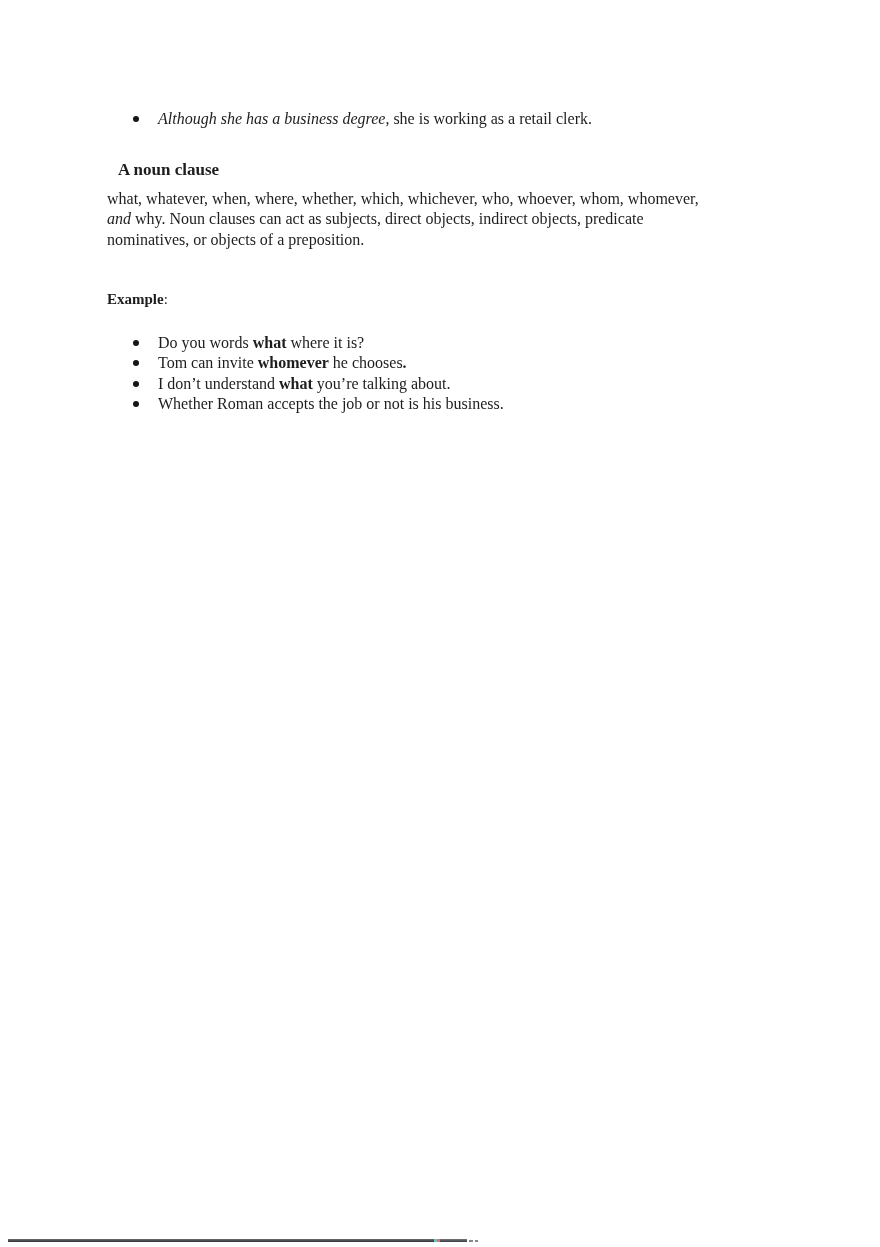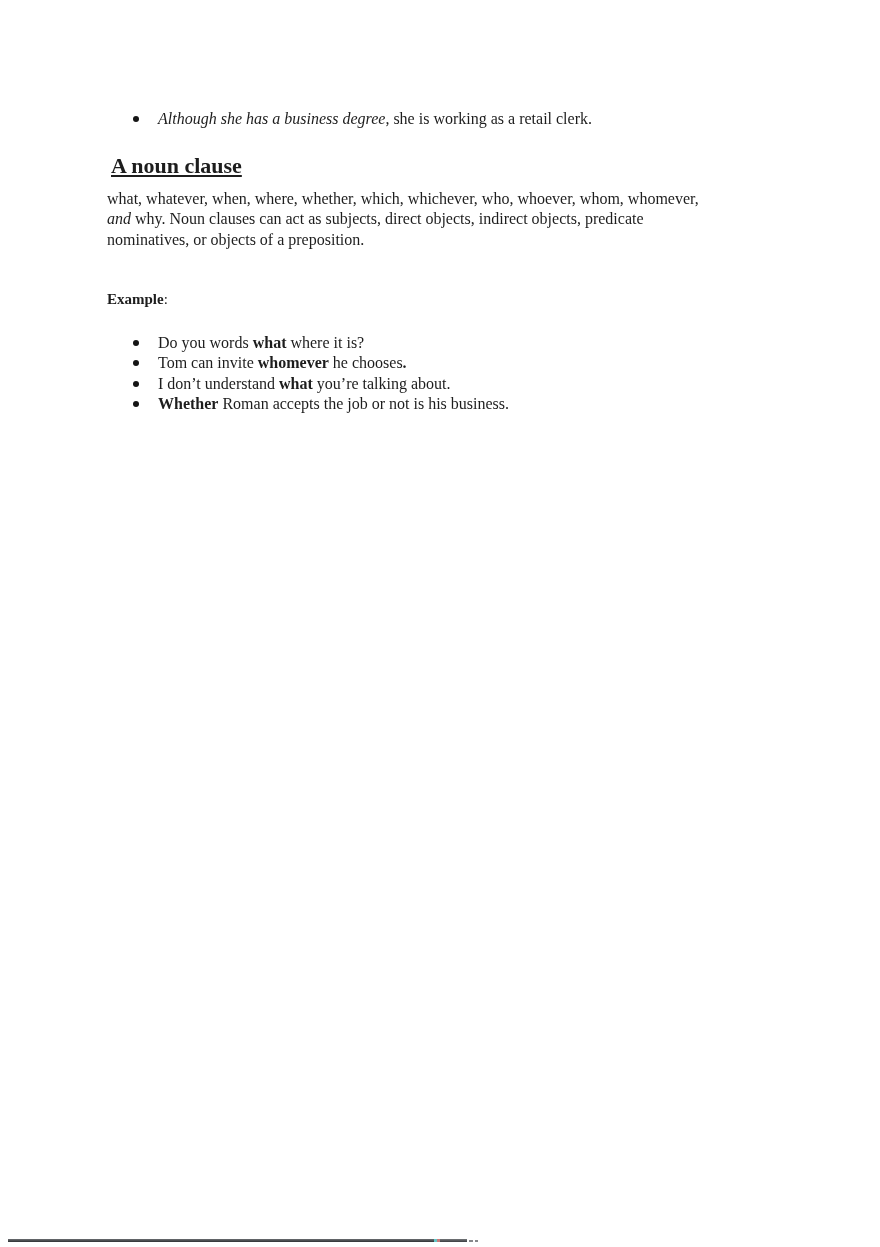--- a/index.html
+++ b/index.html
@@ -13,25 +13,24 @@
     height: 1247px;
     background: #ffffff;
     font-family: "Liberation Serif", serif;
     font-size: 16px;
     color: #1d1d1d;
     overflow: hidden;
   }
   .abs { position: absolute; }
 
   .heading {
-    margin: 4px;
+    margin: 11px;
     font-weight: bold;
-    font-size: 22px;
+    font-size: 17px;
     white-space: nowrap;
-    text-decoration: underline;
   }
   .para .tline {
     white-space: nowrap;
     line-height: 20.4px;
   }
   .example-head {
     white-space: nowrap;
     font-size: 15px;
   }
   .bullet-list .bullet-row {
@@ -78,21 +77,21 @@
       <div class="tline"><span style="font-style: italic;">and</span><span> why. Noun clauses can act as subjects, direct objects, indirect objects, predicate</span></div>
       <div class="tline"><span>nominatives, or objects of a preposition.</span></div>
     </div>
 
   <div class="abs example-head" style="left:107px; top:291px;"><span style="font-weight: bold;">Example</span><span>:</span></div>
 
   <div class="abs bullet-list" style="left:133px; top:333px;">
       <div class="bullet-row"><span class="dot"></span><span><span>Do you words </span><span style="font-weight: bold;">what</span><span> where it is?</span></span></div>
       <div class="bullet-row"><span class="dot"></span><span><span>Tom can invite </span><span style="font-weight: bold;">whomever</span><span> he chooses</span><span style="font-weight: bold;">.</span></span></div>
       <div class="bullet-row"><span class="dot"></span><span><span>I don’t understand </span><span style="font-weight: bold;">what</span><span> you’re talking about.</span></span></div>
-      <div class="bullet-row"><span class="dot"></span><span><span style="font-weight: bold; text-align: center;">Whether</span><span> Roman accepts the job or not is his business.</span></span></div>
+      <div class="bullet-row"><span class="dot"></span><span><span style="font-weight: normal; text-align: center;">Whether</span><span> Roman accepts the job or not is his business.</span></span></div>
     </div>
 
   <div class="rule-seg rule-main"></div>
   <div class="rule-seg rule-teal" style="background-color: rgb(98, 198, 198);"></div>
   <div class="rule-seg rule-red" style="background-color: rgb(201, 122, 122);"></div>
   <div class="rule-seg rule-cont"></div>
   <div class="rule-seg rule-dash1" style="background-color: rgb(133, 136, 139);"></div>
   <div class="rule-seg rule-dash2" style="background-color: rgb(133, 136, 139);"></div>
 
 </div>

